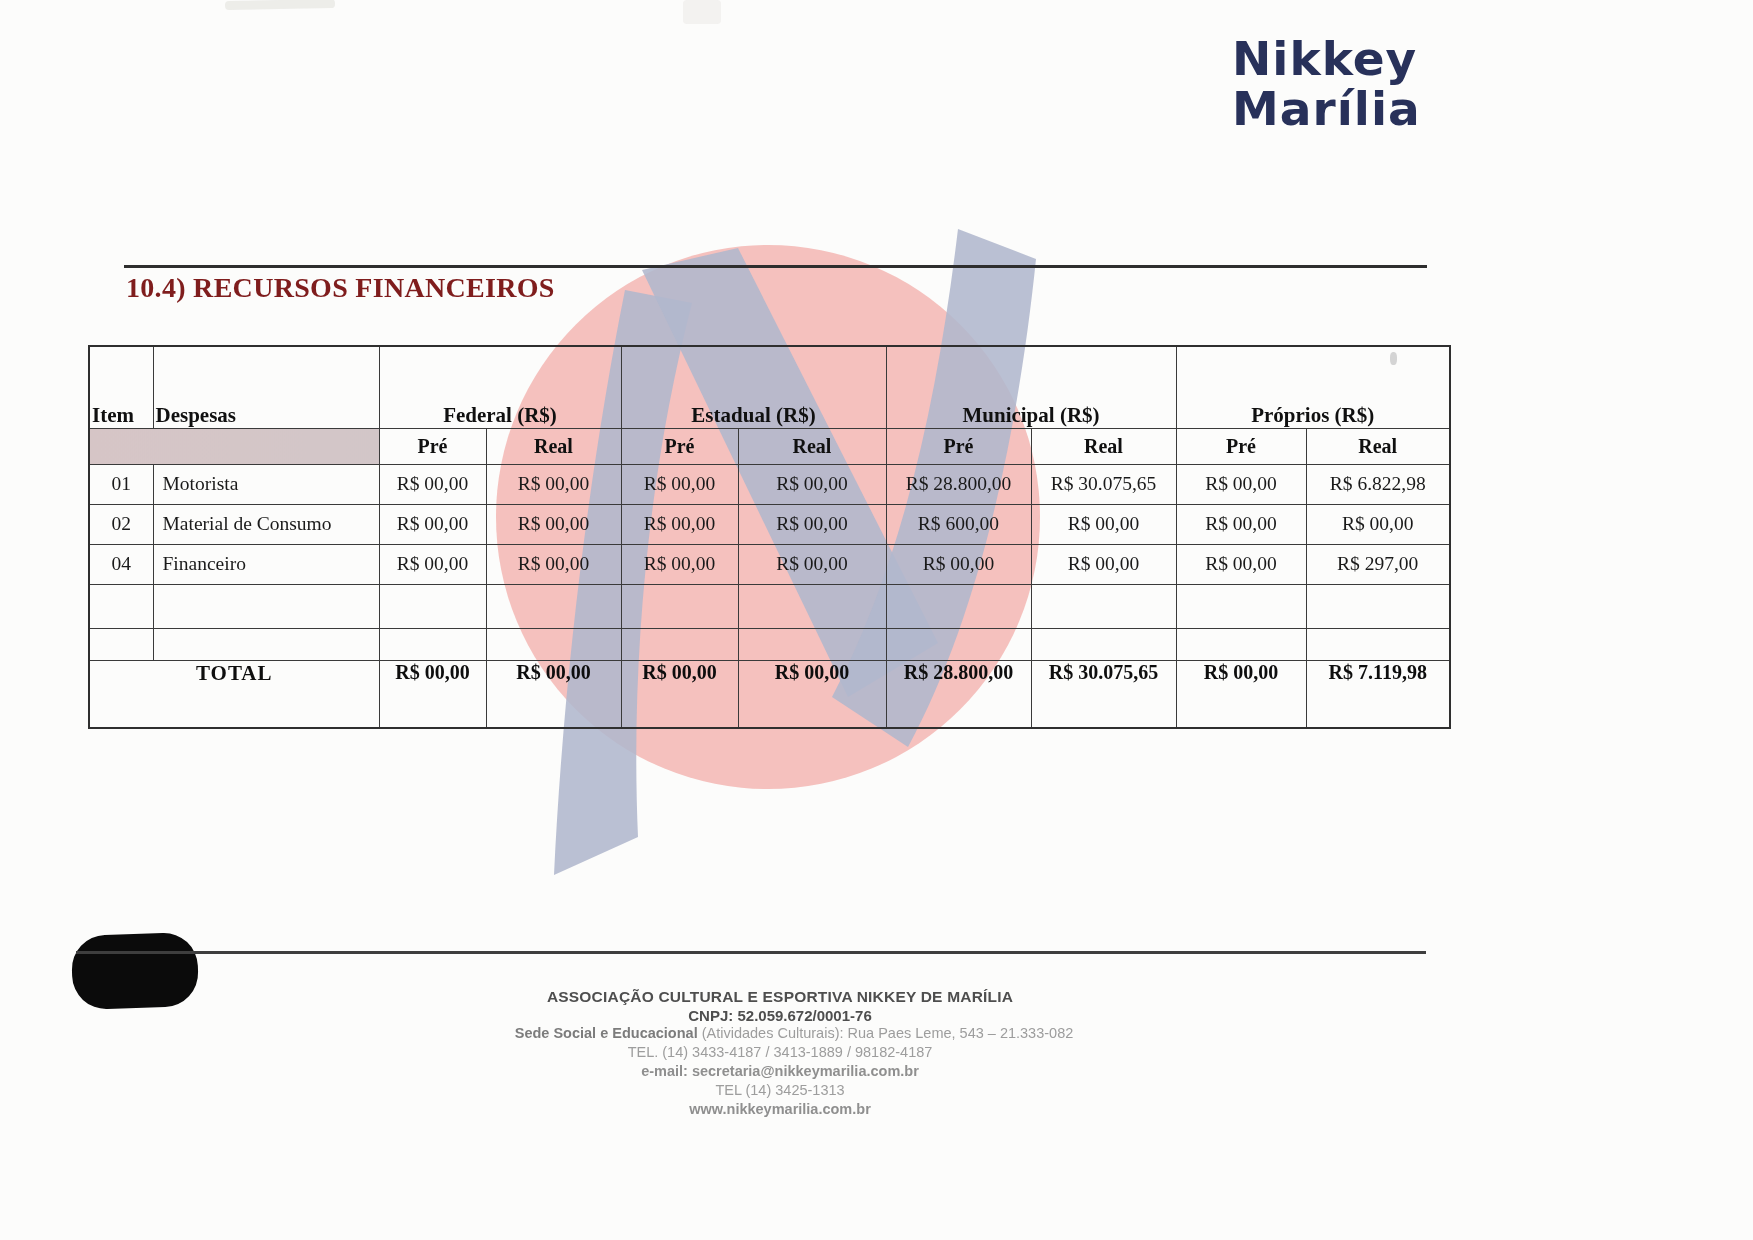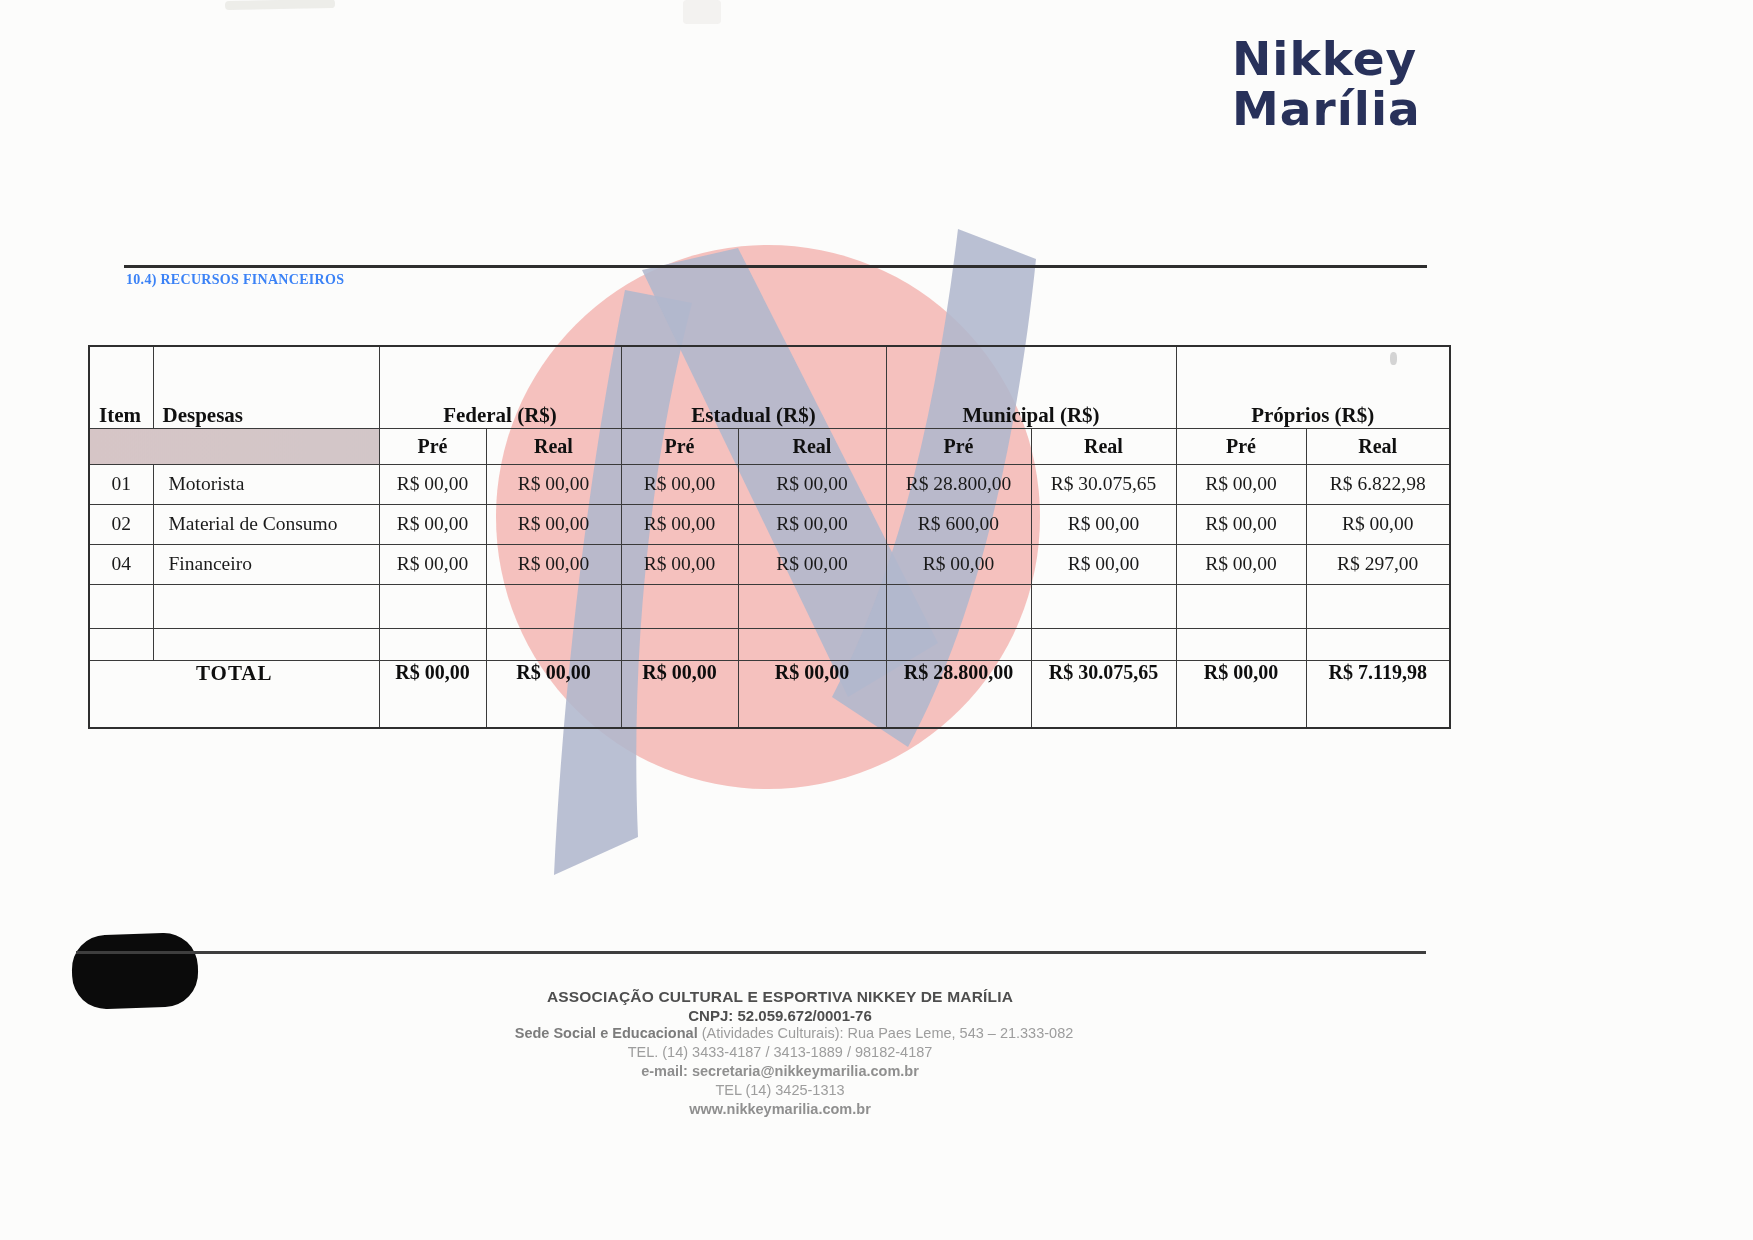--- a/index.html
+++ b/index.html
@@ -27,41 +27,41 @@
     color:#28315a; letter-spacing:1px;
   }
 
   
   .watermark { position:absolute; left:480px; top:215px; width:580px; height:690px; }
 
   
   .rule-top { position:absolute; left:124px; top:265px; width:1303px; height:3px; background:#2e2e2e; }
   .section-title {
     position:absolute; left:126px; top:272px;
-    font-size:14px; font-weight:bold; letter-spacing:.3px; color:#3b82f6;
+    font-size:28px; font-weight:bold; letter-spacing:.3px; color:#7f1d1d;
   }
 
   
   table.fin {
     position:absolute; left:88px; top:345px;
     border-collapse:collapse; table-layout:fixed;
     background:transparent;
     border:2.5px solid #2f2f2f;
     font-family:"Liberation Serif", serif;
   }
   table.fin th, table.fin td {
     border:1.6px solid #3a3a3a;
     padding:0; overflow:hidden; white-space:nowrap;
   }
   .hdr th { font-size:21px; font-weight:bold; vertical-align:bottom; padding-bottom:9px; color:#101010;text-align:center; }
-  .hdr th.left { text-align:left; padding-left:9px; }
+  .hdr th.left { text-align:left; padding-left:2px; }
   .sub th { font-size:20px; font-weight:bold; text-align:center; color:#101010; }
   .sub td.shade { background:linear-gradient(90deg,#d6c5c6,#d2c6c8); }
   .datarow td { font-size:19.5px; text-align:center; color:#1a1a1a; vertical-align:middle; }
-  .datarow td.despesa { text-align:left; padding-left:15px; }
+  .datarow td.despesa { text-align:left; padding-left:9px; }
   .datarow td.item { text-align:center; }
   .totalrow td { font-size:20px; font-weight:bold; text-align:center; vertical-align:top; padding-top:8px; color:#0e0e0e; }
   .totalrow td.tlabel { letter-spacing:1px; font-size:21px; }
 
   
   .rule-bottom { position:absolute; left:76px; top:951px; width:1350px; height:2.5px; background:#3e3e3e; }
   .redaction { position:absolute; left:72px; top:934px; width:126px; height:74px; background:#0b0b0b; border-radius:34px; transform:rotate(-2deg); }
 
   .footer {
     position:absolute; left:280px; top:988px; width:1000px;

